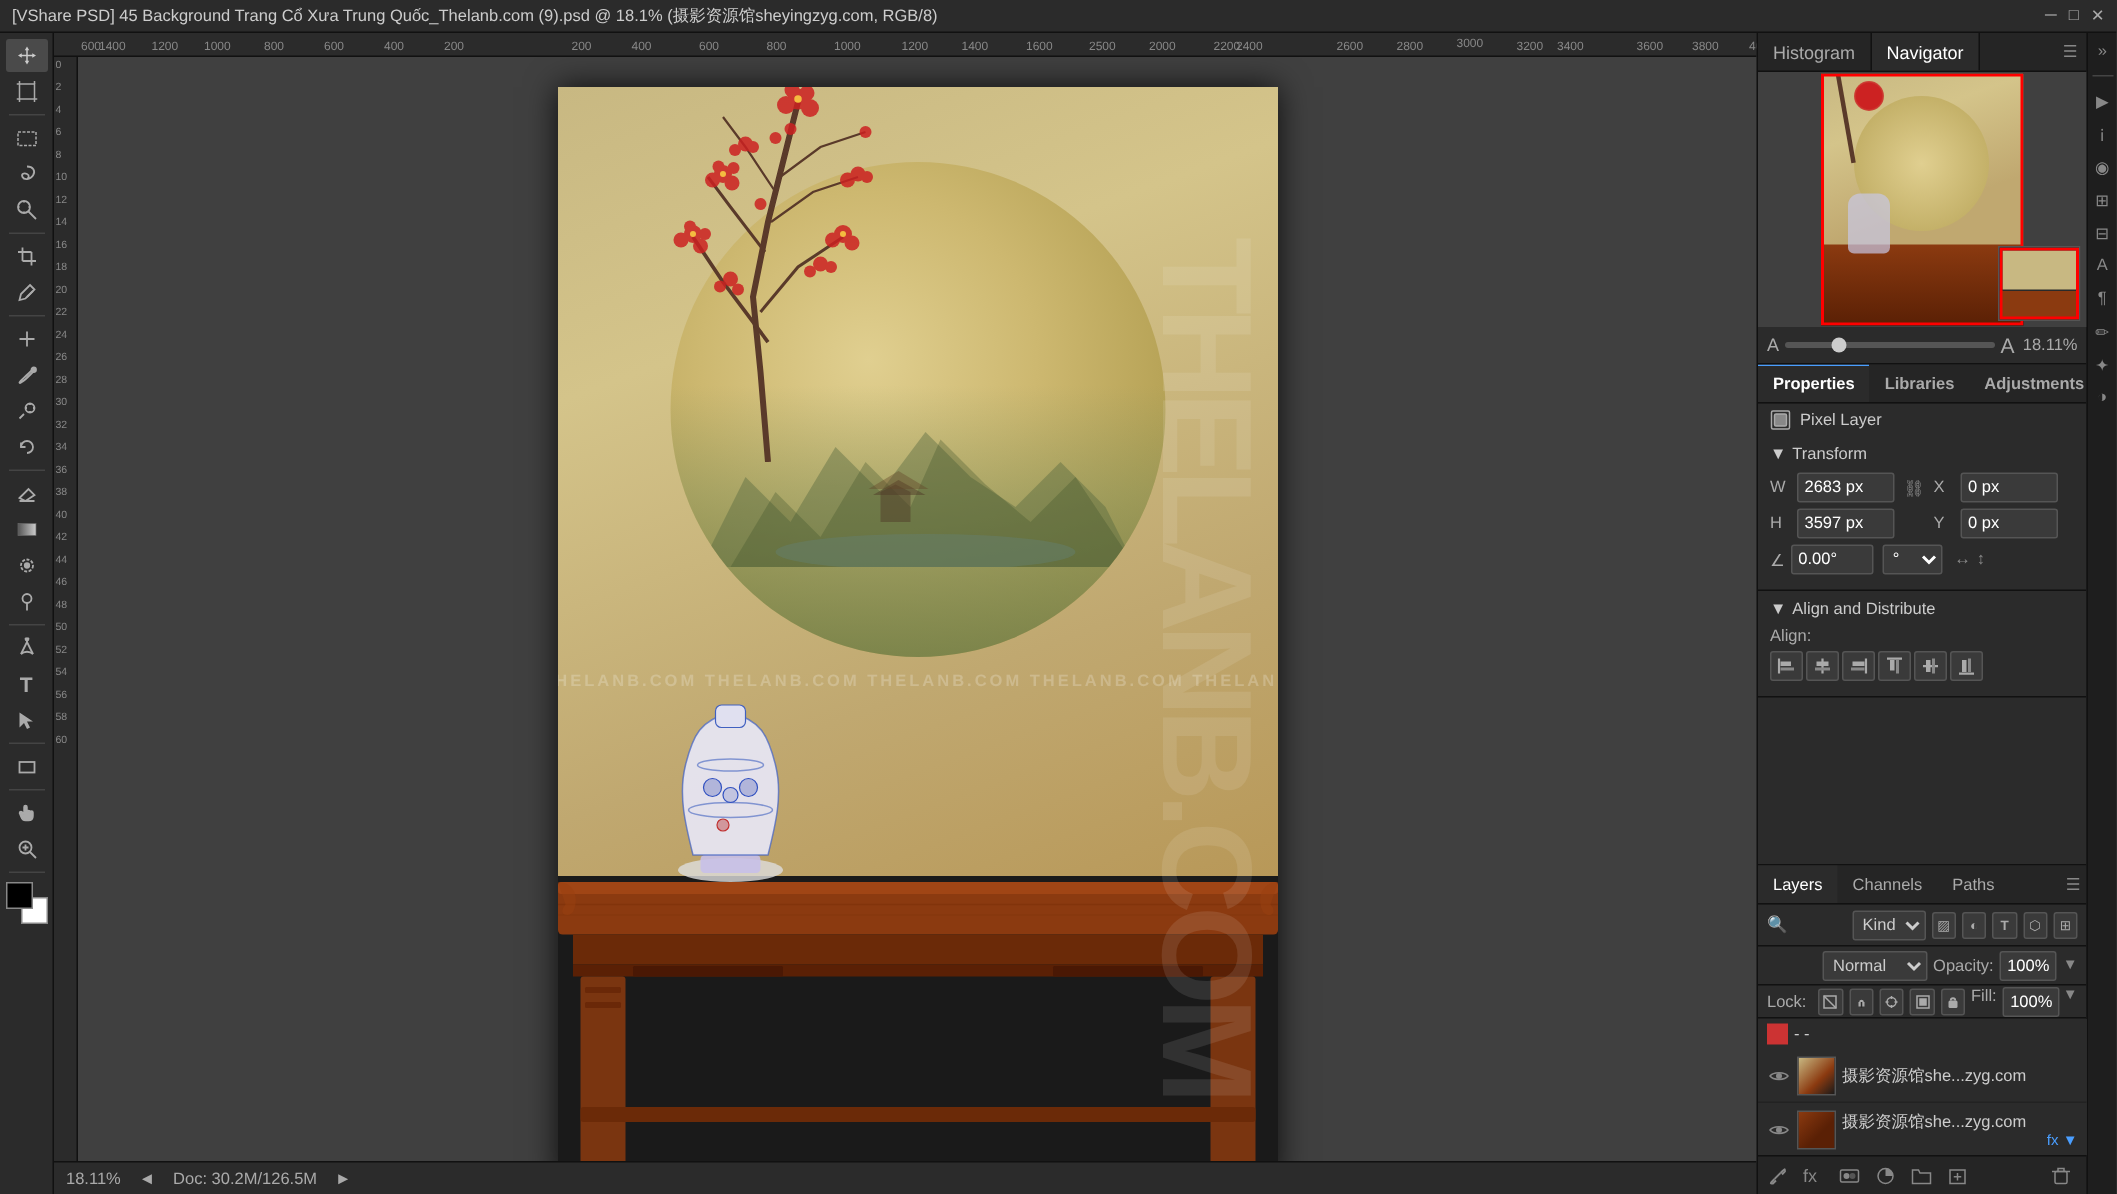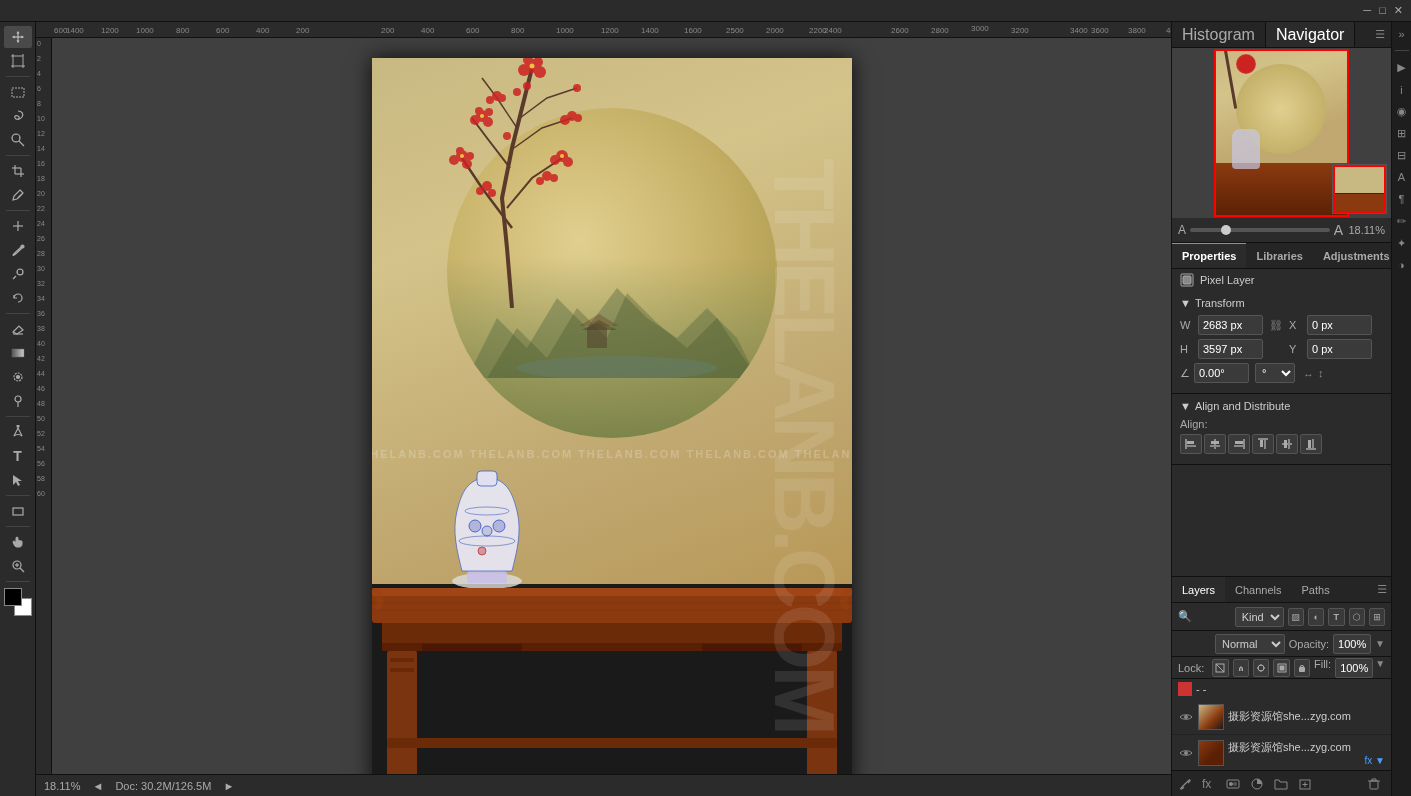--- a/index.html
+++ b/index.html
@@ -140,21 +140,21 @@
       display: flex;
       background: #252525;
       border-bottom: 1px solid #111;
       height: 26px;
     }
 
     .panel-tab {
       padding: 0 10px;
       display: flex;
       align-items: center;
-      font-size: 16px;
+      font-size: 12px;
       color: #aaa;
       cursor: pointer;
       border-right: 1px solid #111;
     }
     .panel-tab.active {
       background: #2b2b2b;
       color: #fff;
     }
     .panel-tab-menu {
       margin-left: auto;
@@ -507,20 +507,21 @@
       background: #2b2b2b;
       border-bottom: 1px solid #111;
       position: relative;
       overflow: hidden;
     }
   </style>
 </head>
 <body>
 
 <div id="title-bar">
+  <span>[VShare PSD] 45 Background Trang Cổ Xưa Trung Quốc_Thelanb.com (9).psd @ 18.1% (摄影资源馆sheyingzyg.com, RGB/8)</span>
   <div style="margin-left:auto; display:flex; gap:8px;">
     <span style="cursor:pointer; color:#aaa;">─</span>
     <span style="cursor:pointer; color:#aaa;">□</span>
     <span style="cursor:pointer; color:#aaa;">✕</span>
   </div>
 </div>
 
 <div id="main-layout">
 
   <div id="left-toolbar">
@@ -702,21 +703,21 @@
         <span style="position:absolute; left:605px; font-size:8px; color:#888; bottom:2px;">1400</span>
         <span style="position:absolute; left:648px; font-size:8px; color:#888; bottom:2px;">1600</span>
         <span style="position:absolute; left:690px; font-size:8px; color:#888; bottom:2px;">2500</span>
         <span style="position:absolute; left:730px; font-size:8px; color:#888; bottom:2px;">2000</span>
         <span style="position:absolute; left:773px; font-size:8px; color:#888; bottom:2px;">2200</span>
         <span style="position:absolute; left:788px; font-size:8px; color:#888; bottom:2px;">2400</span>
         <span style="position:absolute; left:855px; font-size:8px; color:#888; bottom:2px;">2600</span>
         <span style="position:absolute; left:895px; font-size:8px; color:#888; bottom:2px;">2800</span>
         <span style="position:absolute; left:935px; font-size:8px; color:#888; bottom:4px;">3000</span>
         <span style="position:absolute; left:975px; font-size:8px; color:#888; bottom:2px;">3200</span>
-        <span style="position:absolute; left:1034px; font-size:8px; color:#888; bottom:2px;">3400</span>
+        <span style="position:absolute; left:1002px; font-size:8px; color:#888; bottom:2px;">3400</span>
         <span style="position:absolute; left:1055px; font-size:8px; color:#888; bottom:2px;">3600</span>
         <span style="position:absolute; left:1092px; font-size:8px; color:#888; bottom:2px;">3800</span>
         <span style="position:absolute; left:1130px; font-size:8px; color:#888; bottom:2px;">4000</span>
       </div>
     </div>
 
     <div id="canvas-wrapper">
       <div id="ruler-v">
         <div style="font-size:7px; color:#888; writing-mode:horizontal-tb; padding:2px 0 0 1px;">0</div>
         <div style="font-size:7px; color:#888; writing-mode:horizontal-tb; padding:8px 0 0 1px;">2</div>

